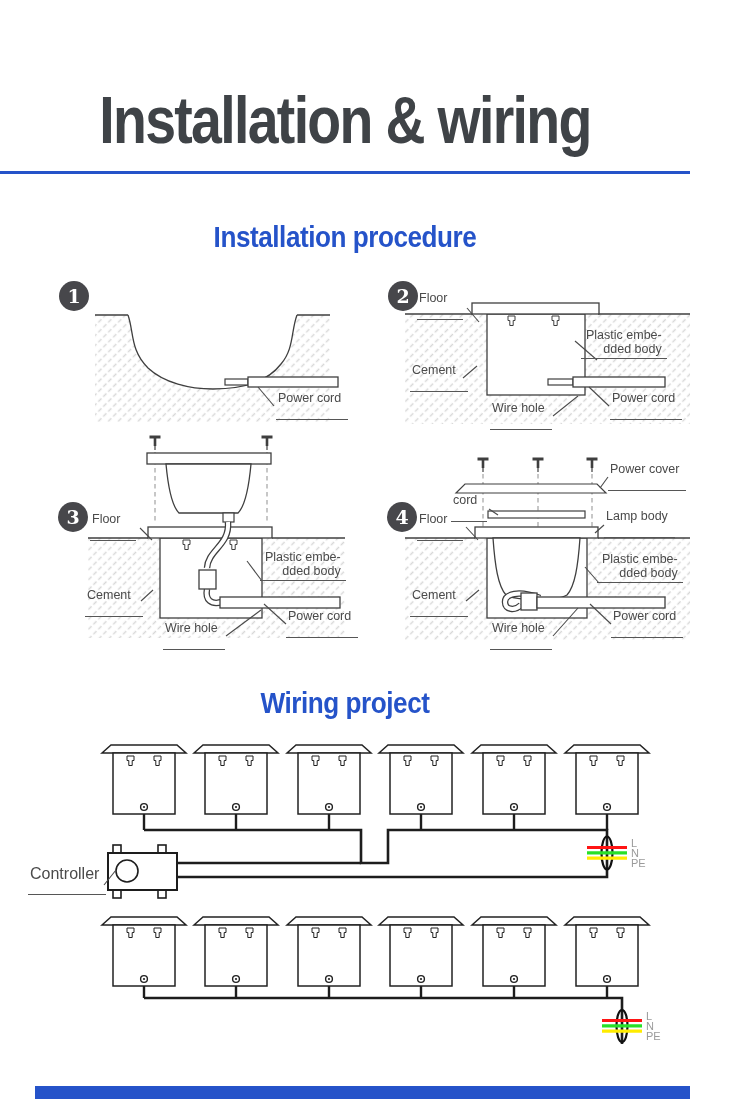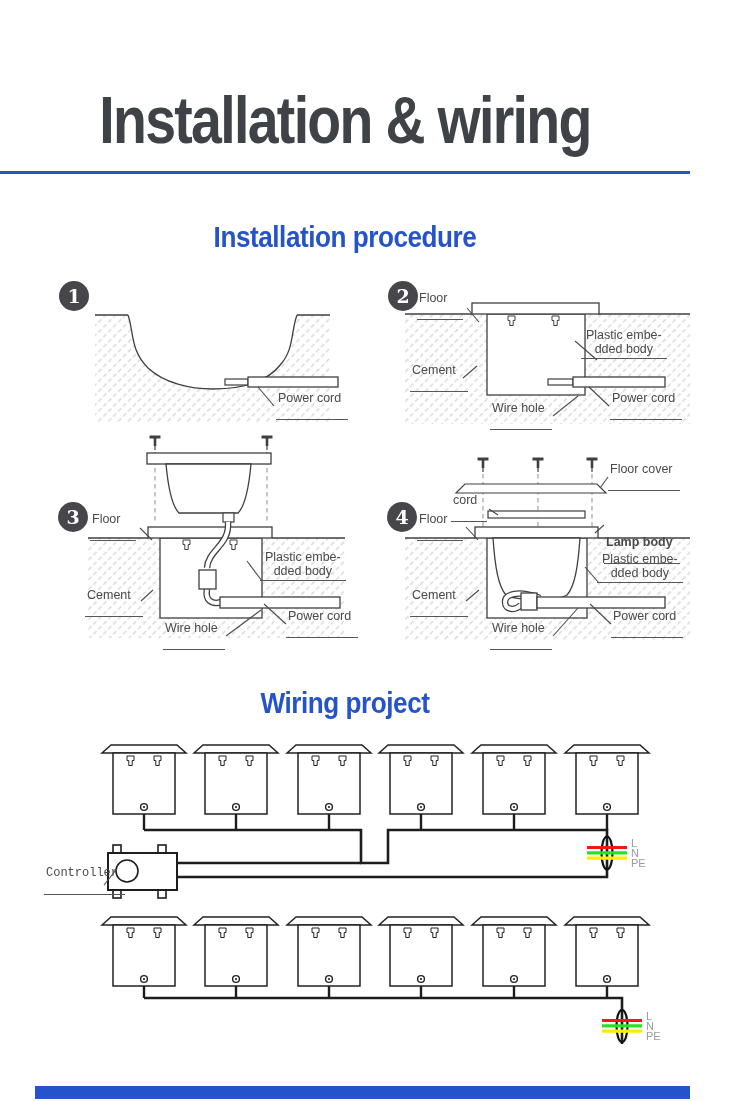--- a/index.html
+++ b/index.html
@@ -12,21 +12,21 @@
   .section{position:absolute;left:0;right:0;margin:0;text-align:center;
            font-size:29px;font-weight:bold;color:#2553c9;letter-spacing:-0.5px;
            transform:scaleX(0.9);white-space:nowrap;}
   .sec1{top:221px;}
   .sec2{top:687px;}
   .badge{position:absolute;width:30px;height:30px;border-radius:50%;background:#47474b;
          color:#fff;text-align:center;line-height:30px;font-size:19px;font-weight:bold;
          font-family:"DejaVu Serif",serif;}
   .lbl{position:absolute;font-size:12.5px;line-height:15px;color:#4a4a4a;white-space:nowrap;}
   .u{border-bottom:1.2px solid #565656;padding:0 7px 13px 2px;}
-  .plastic{text-align:center;line-height:13.5px;padding:0 5px 2px 5px;}
+  .plastic{text-align:right;line-height:13.5px;padding:0 5px 2px 5px;}
   .wlabel{position:absolute;font-size:11px;line-height:10px;color:#9b9b9b;}
   .diagram-svg{position:absolute;left:0;}
   .bottom-bar{position:absolute;left:35px;top:1086px;width:681px;height:13px;background:#2553c9;}
 </style>
 </head>
 <body>
 
 <div class="page">
 
   <h1 class="title">Installation &amp; wiring</h1>
@@ -149,23 +149,23 @@
   <span class="lbl u" style="left:410px;top:363px;padding-right:12px;">Cement</span>
   <span class="lbl u" style="left:610px;top:391px;">Power cord</span>
   <span class="lbl u" style="left:490px;top:401px;">Wire hole</span>
 
   <span class="lbl u" style="left:90px;top:512px;padding-right:16px;">Floor</span>
   <span class="lbl u plastic" style="left:260px;top:551px;"><span>Plastic embe-</span><br><span>dded body</span></span>
   <span class="lbl u" style="left:85px;top:588px;padding-right:12px;">Cement</span>
   <span class="lbl u" style="left:163px;top:621px;">Wire hole</span>
   <span class="lbl u" style="left:286px;top:609px;">Power cord</span>
 
-  <span class="lbl u" style="left:608px;top:462px;">Floor cover</span>
+  <span class="lbl u" style="left:608px;top:462px;">Power cover</span>
   <span class="lbl u" style="left:451px;top:493px;padding-right:10px;">cord</span>
-  <span class="lbl u" style="left:604px;top:535px;font-weight:bold;">Lamp body</span>
+  <span class="lbl u" style="left:604px;top:509px;">Lamp body</span>
   <span class="lbl u" style="left:417px;top:512px;padding-right:16px;">Floor</span>
   <span class="lbl u plastic" style="left:597px;top:553px;"><span>Plastic embe-</span><br><span>dded body</span></span>
   <span class="lbl u" style="left:410px;top:588px;padding-right:12px;">Cement</span>
   <span class="lbl u" style="left:490px;top:621px;">Wire hole</span>
   <span class="lbl u" style="left:611px;top:609px;">Power cord</span>
 
   <h2 class="section sec2">Wiring project</h2>
 
   <svg class="diagram-svg" style="top:735px;" width="750" height="330" viewBox="0 735 750 330">
     <defs>
@@ -217,21 +217,21 @@
       <use href="#lamp" transform="translate(607,917)"></use>
       <g>
         <ellipse cx="622" cy="1026" rx="5.5" ry="16" fill="none" stroke="#111" stroke-width="2.2"></ellipse>
         <line x1="602" y1="1020.5" x2="642" y2="1020.5" stroke="#ff1414" stroke-width="3.2"></line>
         <line x1="602" y1="1025.8" x2="642" y2="1025.8" stroke="#28e028" stroke-width="3.2"></line>
         <line x1="602" y1="1031.1" x2="642" y2="1031.1" stroke="#ffec00" stroke-width="3.2"></line>
       </g>
     </g>
   </svg>
 
-  <span class="lbl u" style="left:44px;top:866px;font-size:12px;font-family:Liberation Mono, monospace;">Controller</span>
+  <span class="lbl u" style="left:28px;top:866px;font-size:16px;">Controller</span>
 
   <span class="wlabel" style="left:631px;top:838px;">L</span>
   <span class="wlabel" style="left:631px;top:848px;">N</span>
   <span class="wlabel" style="left:631px;top:858px;">PE</span>
 
   <span class="wlabel" style="left:646px;top:1011px;">L</span>
   <span class="wlabel" style="left:646px;top:1021px;">N</span>
   <span class="wlabel" style="left:646px;top:1031px;">PE</span>
 
   <div class="bottom-bar"></div>

